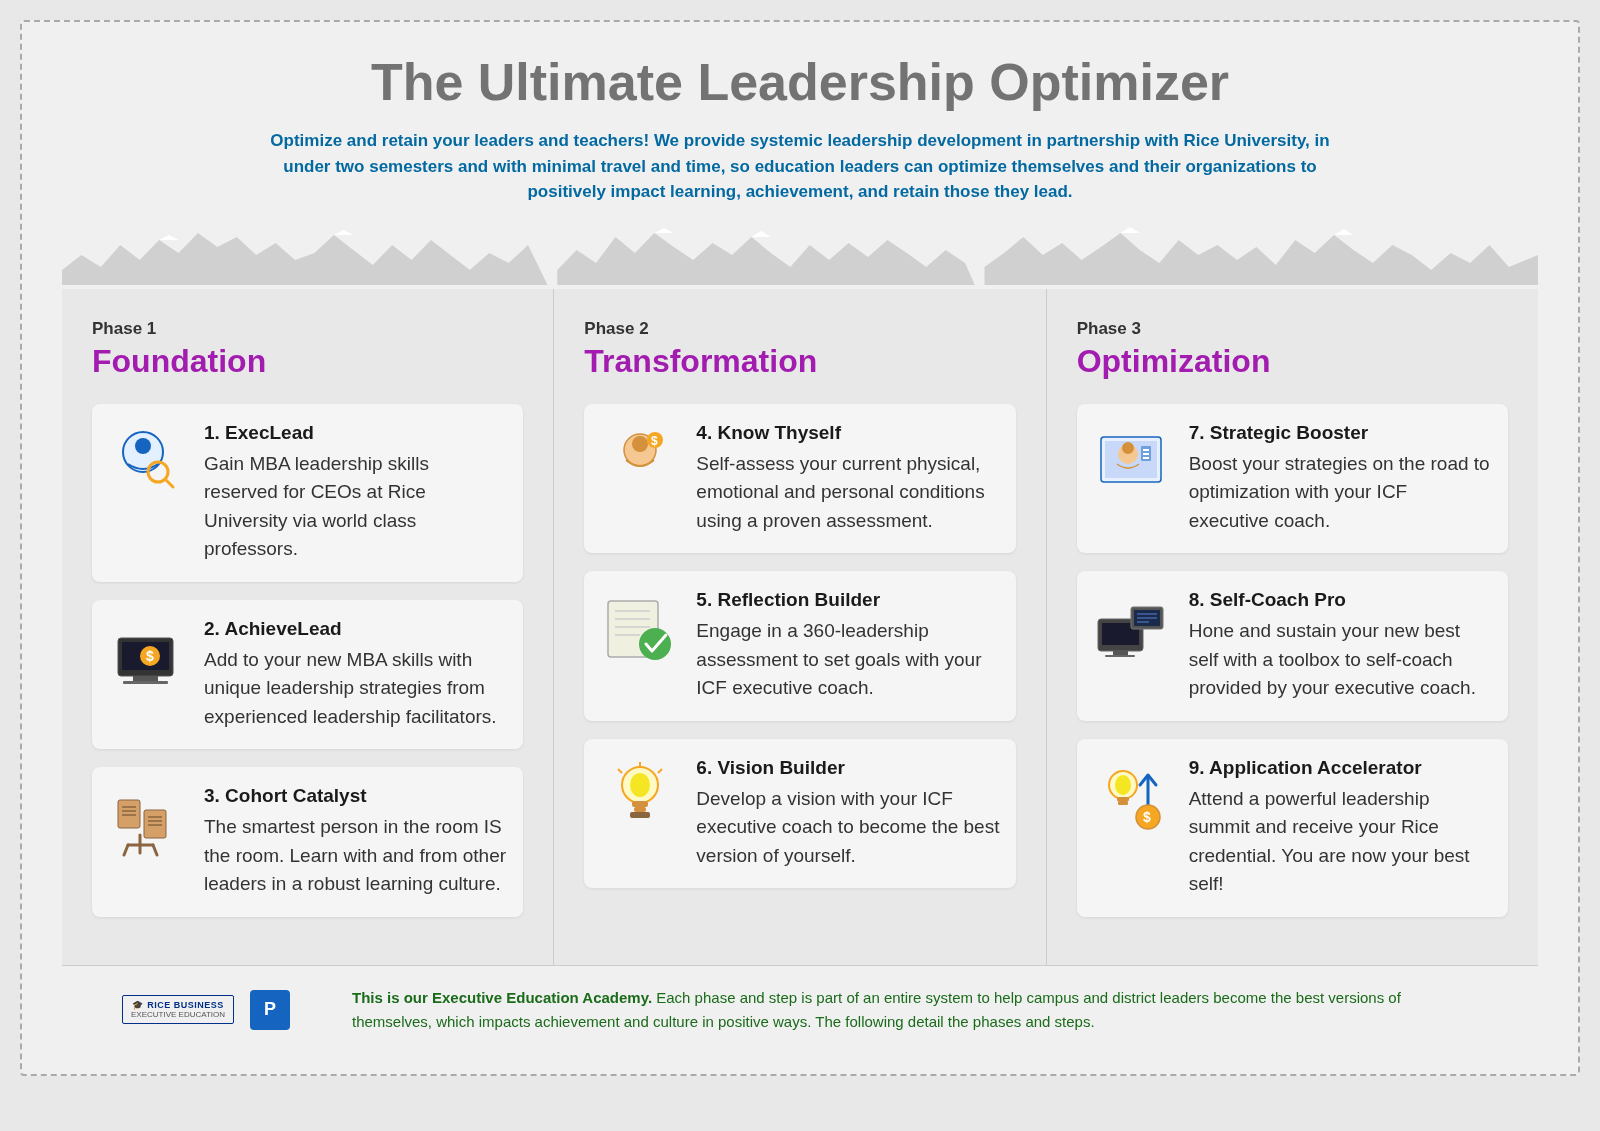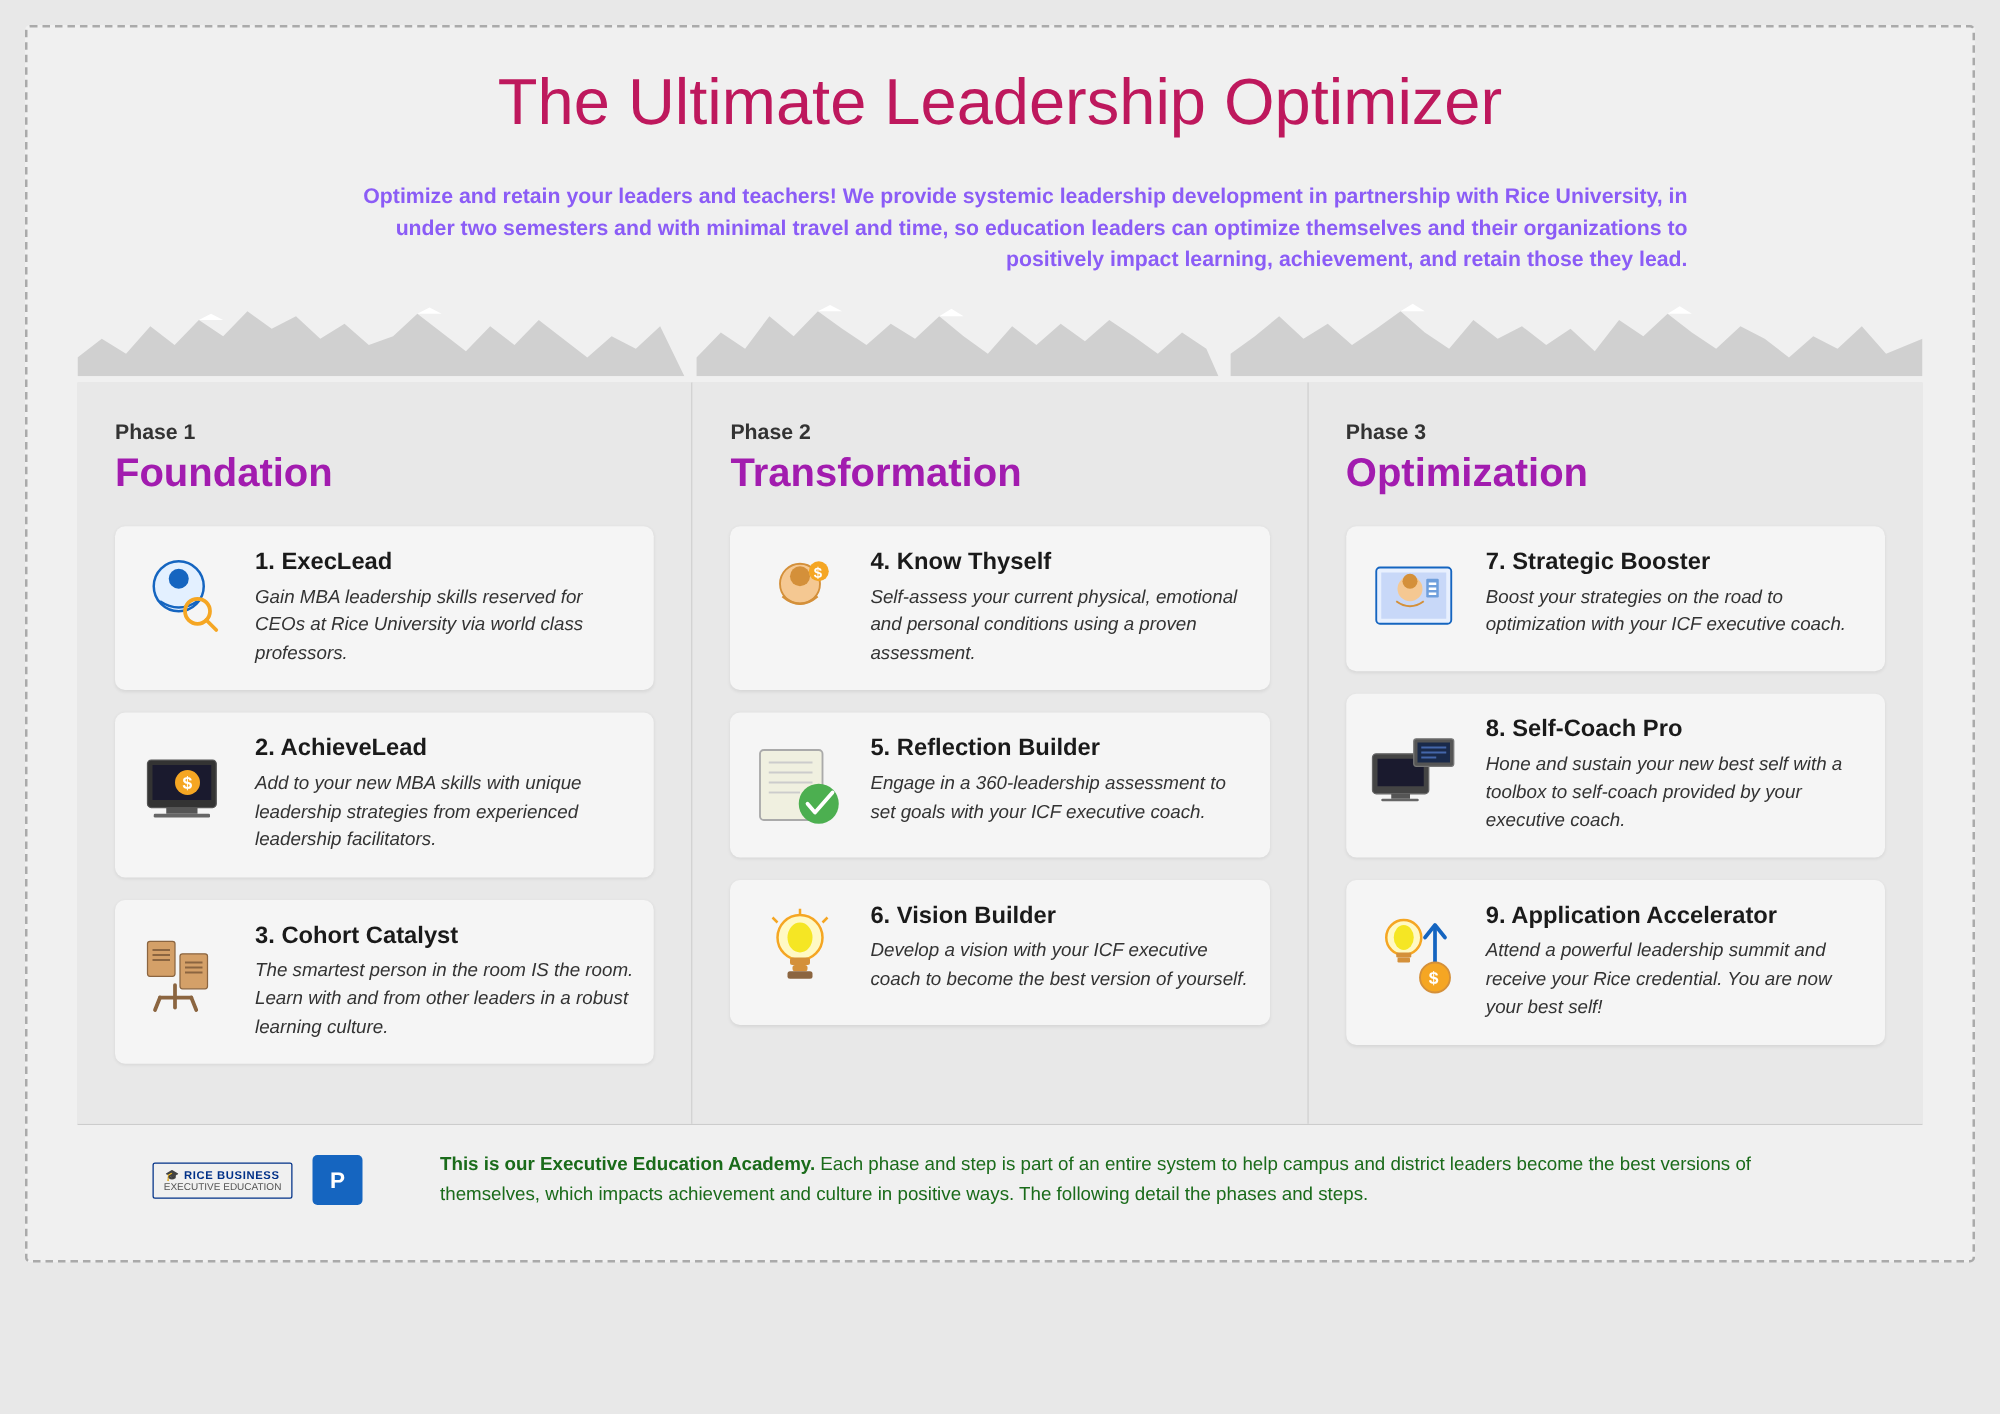--- a/index.html
+++ b/index.html
@@ -12,28 +12,28 @@
     .outer {
       background: #f0f0f0;
       border: 2px dashed #aaa;
       margin: 20px;
       padding: 30px 40px 20px;
       border-radius: 4px;
     }
     .main-title {
       text-align: center;
       font-size: 52px;
-      font-weight: 400;
-      color: #be185d;
-      margin-bottom: 32px;
+      font-weight: 700;
+      color: #737373;
+      margin-bottom: 16px;
     }
     .subtitle {
-      text-align: right;
+      text-align: center;
       font-size: 17px;
-      color: #8b5cf6;
+      color: #0369a1;
       font-weight: 700;
       max-width: 1100px;
       margin: 0 auto 20px;
       line-height: 1.5;
     }
     .phases-container {
       display: flex;
       gap: 0;
       background: #e0e0e0;
     }
@@ -76,24 +76,23 @@
       font-size: 48px;
     }
     .step-content {}
     .step-title {
       font-size: 19px;
       font-weight: 800;
       color: #1a1a1a;
       margin-bottom: 6px;
     }
     .step-desc {
-      font-size: 15px;
+      font-size: 19px;
       color: #333;
       line-height: 1.5;
-      font-style: italic;
     }
     .footer {
       background: #f0f0f0;
       border-top: 1px solid #ccc;
       padding: 20px 60px;
       display: flex;
       align-items: center;
       gap: 30px;
     }
     .footer-logos {

